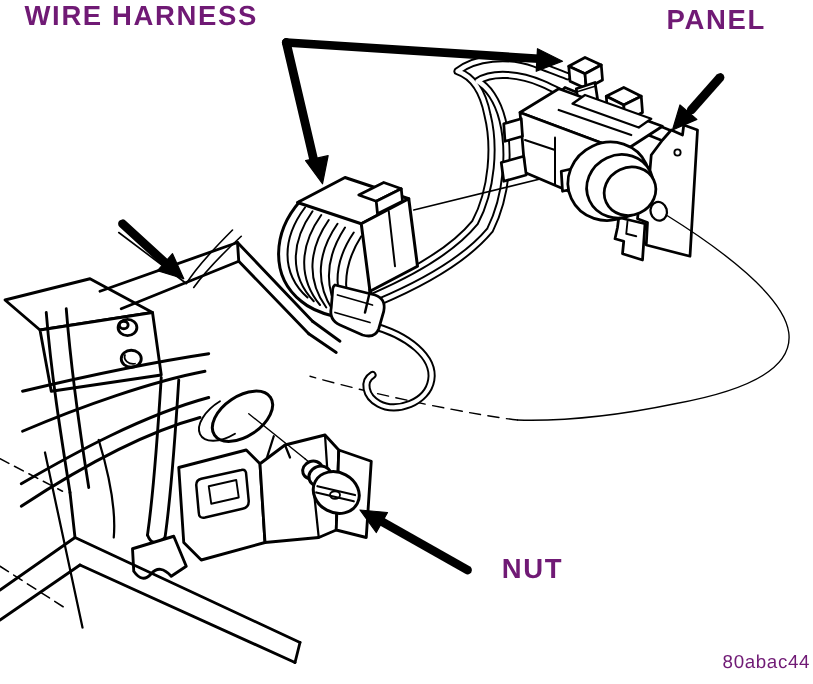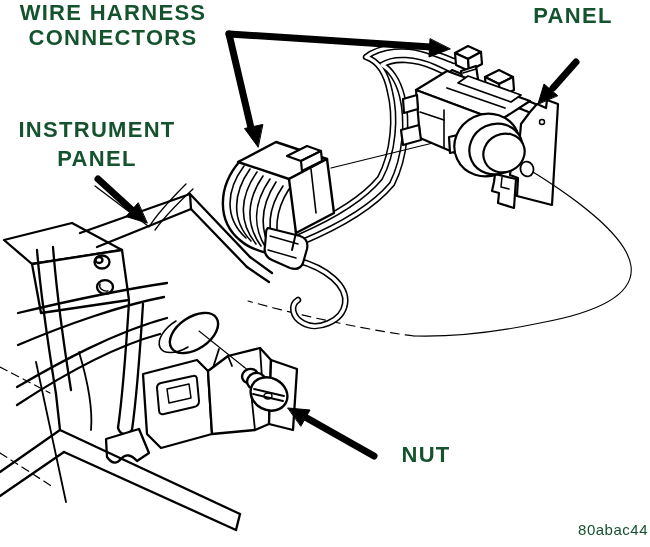--- a/index.html
+++ b/index.html
@@ -1,19 +1,19 @@
 <!DOCTYPE html>
 <html><head>
 <meta charset="utf-8">
 <style>
   html,body{margin:0;padding:0;background:#fff;}
   #canvas{position:relative;width:650px;height:547px;background:#fff;overflow:hidden;
           font-family:"Liberation Sans","DejaVu Sans",sans-serif;}
   #drawing{position:absolute;left:0;top:0;}
-  .lbl{position:absolute;font-weight:bold;font-size:22px;letter-spacing:1.3px;color:#14532d;
+  .lbl{position:absolute;font-weight:bold;font-size:22px;letter-spacing:1.3px;color:#701a75;
        text-align:center;white-space:nowrap;}
   .lbl span{display:block;}
   .lbl-wire{left:12px;top:0px;width:202px;line-height:25px;}
   .lbl-headlamp{left:497px;top:3px;width:152px;line-height:26px;}
   .lbl-instrument{left:9px;top:115px;width:176px;line-height:29px;}
   .lbl-nut{left:386px;top:444px;width:80px;text-align:center;line-height:22px;}
   .lbl-code{left:568px;top:521px;width:80px;font-weight:normal;font-size:15px;
             letter-spacing:0.5px;text-align:right;line-height:18px;}
 </style>
 </head>
@@ -205,31 +205,26 @@
     </g>
     <g>
       <path d="M374,456 L305,417"></path>
       <polygon points="288,408 310,410 301,426" stroke-width="1"></polygon>
     </g>
   </g>
 </svg>
 
 <div class="lbl lbl-wire">
   <span>WIRE HARNESS</span>
-  <span>CONNECTORS</span>
 </div>
 
 <div class="lbl lbl-headlamp">
   <span>PANEL</span>
 </div>
 
-<div class="lbl lbl-instrument">
-  <span>INSTRUMENT</span>
-  <span>PANEL</span>
-</div>
 
 <div class="lbl lbl-nut">
   <span>NUT</span>
 </div>
 
 <div class="lbl lbl-code">80abac44</div>
 
 </div>
 
 </body></html>

